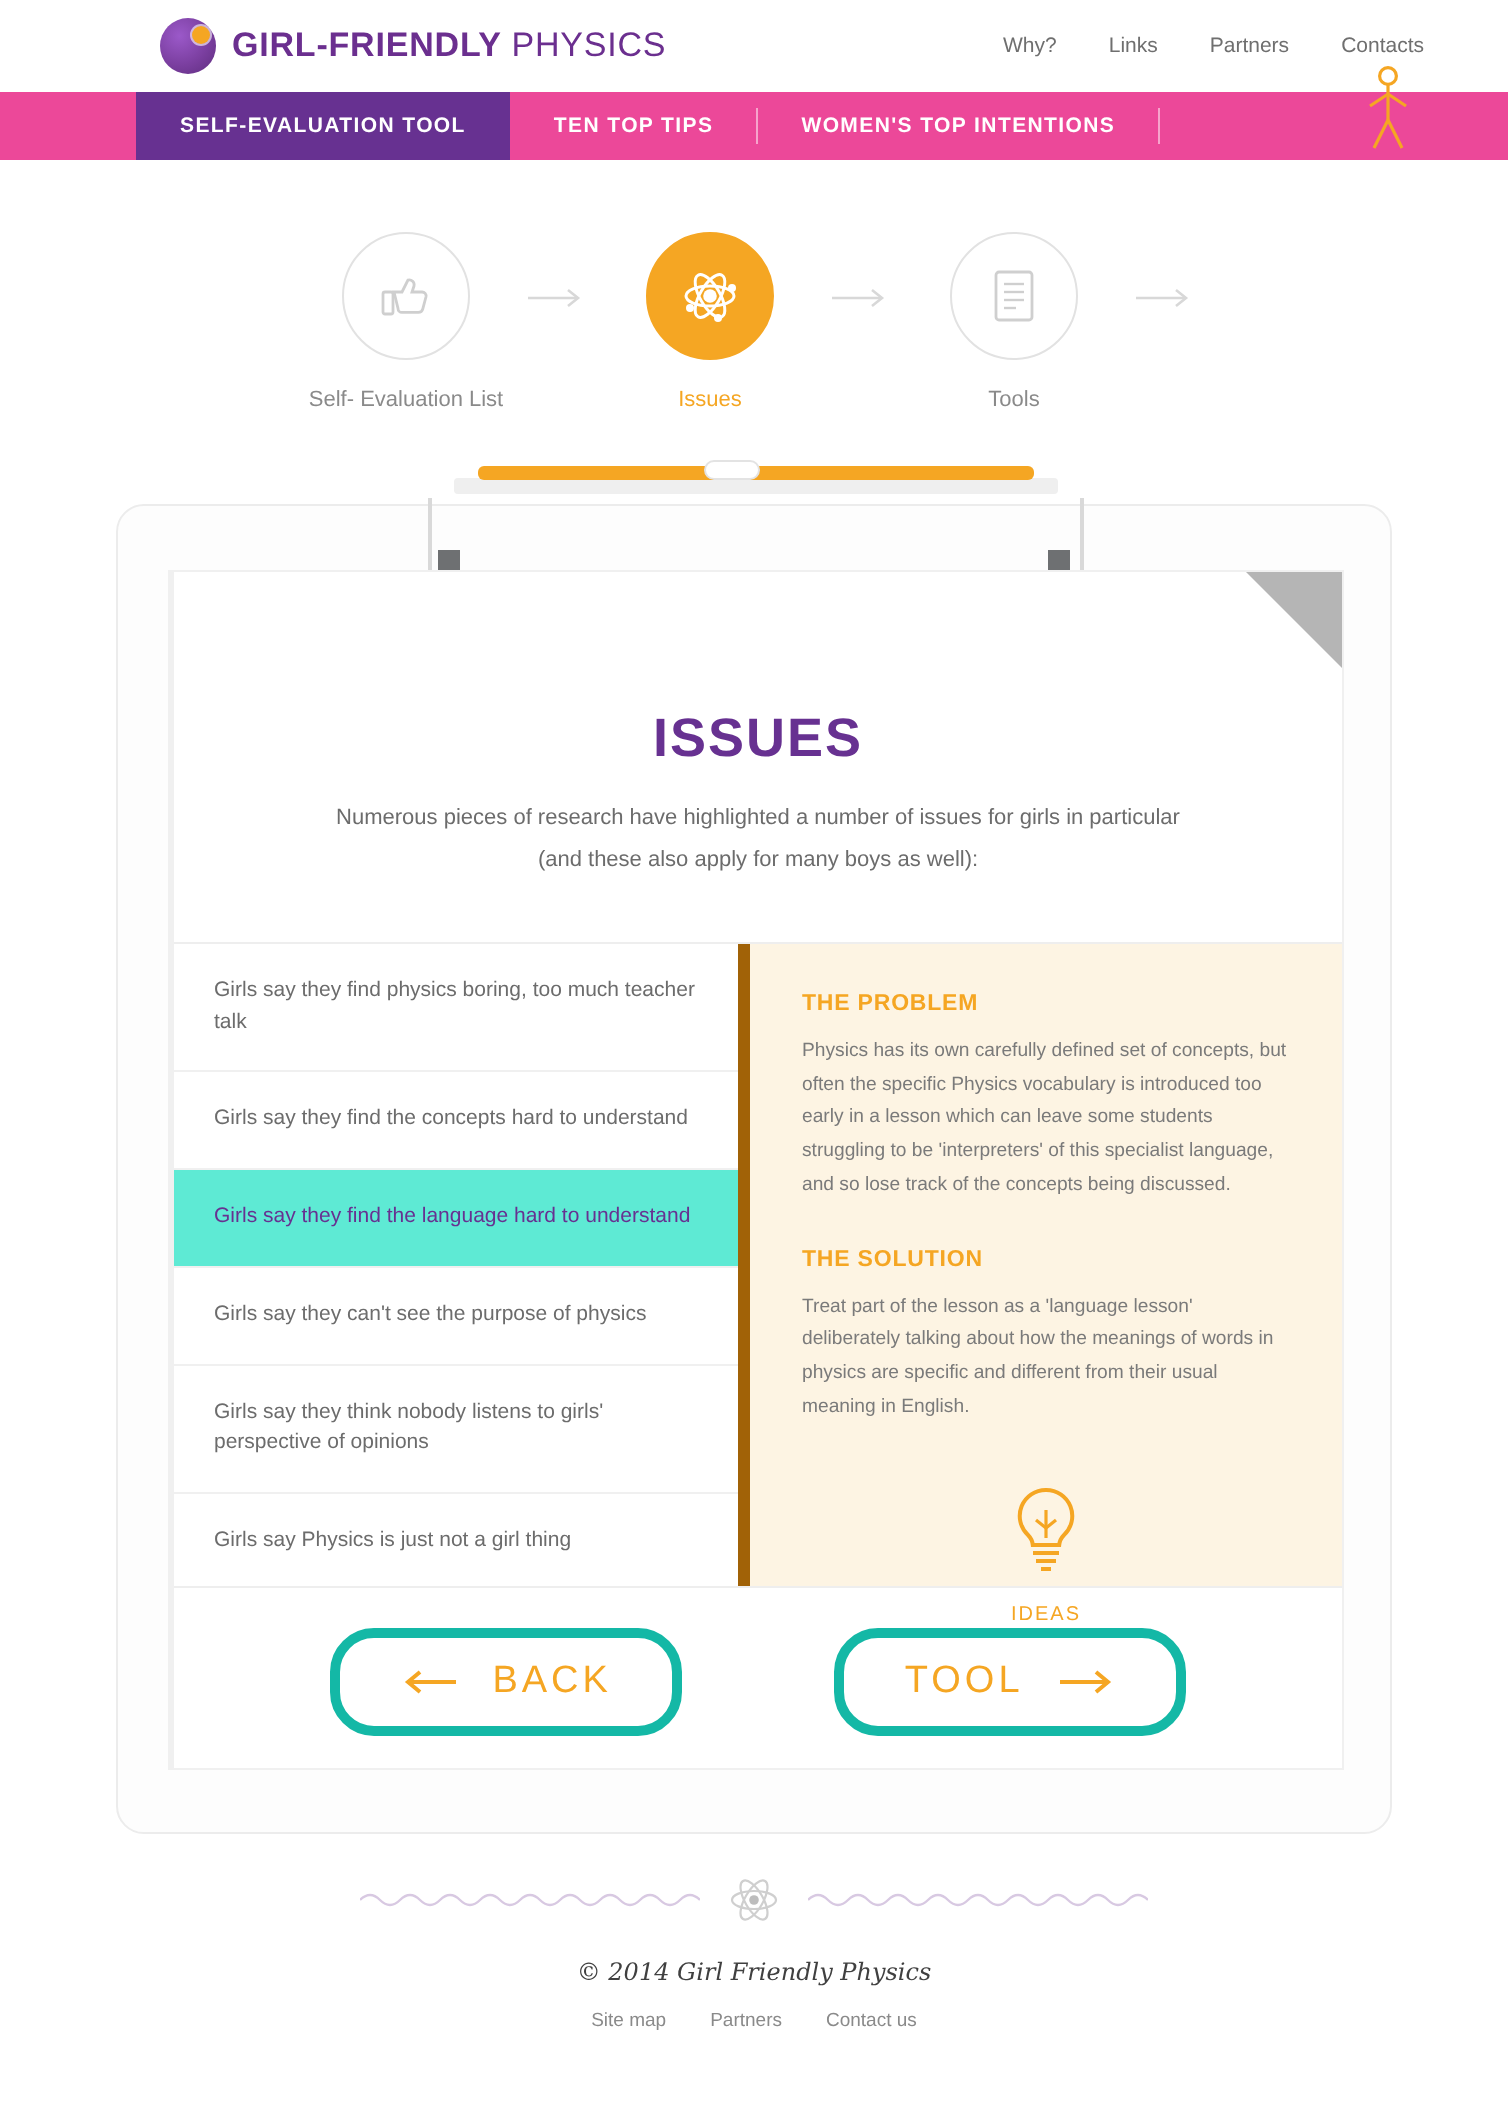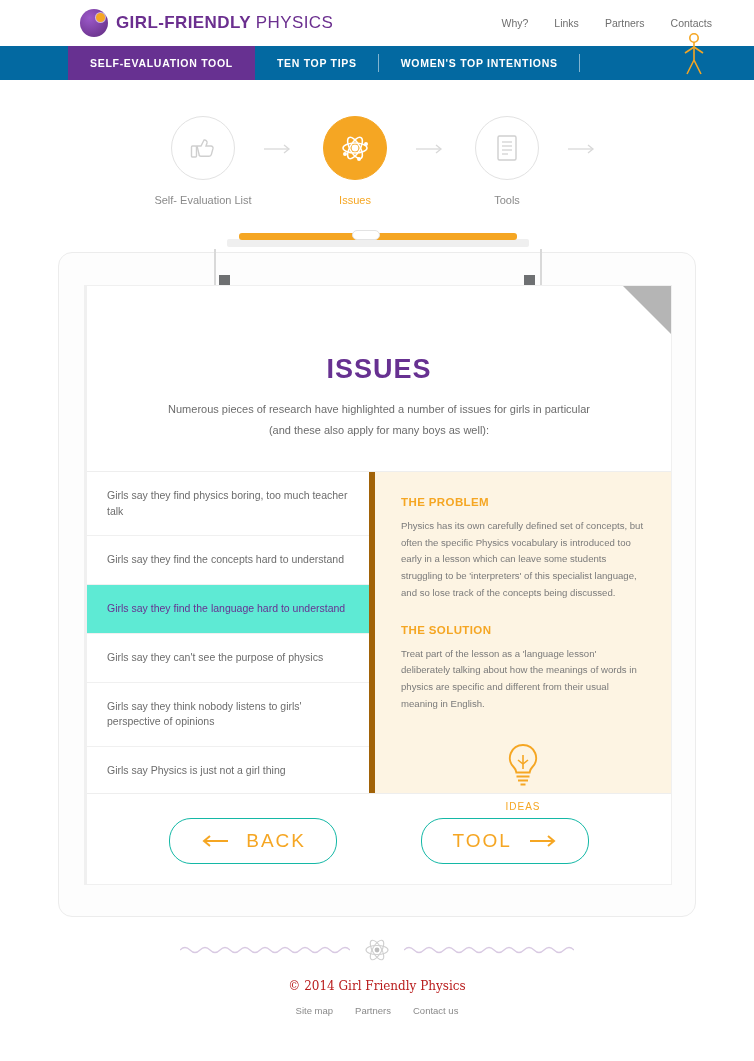--- a/index.html
+++ b/index.html
@@ -55,21 +55,21 @@
     gap: 26px;
     font-size: 10.5px;
     color: #6f6f6f;
     padding-right: 20px;
   }
   .topnav a { color: #6f6f6f; text-decoration: none; }
 
   
   .navbar {
     height: 34px;
-    background: #0369a1;
+    background: #ec4899;
     display: flex;
     align-items: stretch;
     position: relative;
     text-align: center;
   }
   .nav-spacer { width: 68px; }
   .nav-item {
     display: flex;
     align-items: center;
     justify-content: center;
@@ -281,21 +281,21 @@
 
   .nav-buttons {
     border-top: 1px solid #eeeeee;
     height: 96px;
     display: flex;
     align-items: center;
     justify-content: space-around;
     padding: 0 40px;
   }
   .btn {
-    border: 1px solid #14b8a6;
+    border: 5px solid #14b8a6;
     color: #f5a623;
     border-radius: 22px;
     padding: 11px 30px;
     font-size: 19px;
     letter-spacing: 2px;
     display: flex;
     align-items: center;
     gap: 16px;
     background: #fff;
     cursor: pointer;
@@ -309,23 +309,24 @@
     text-align: center;
   }
   .squiggle-row {
     display: flex;
     align-items: center;
     justify-content: center;
     gap: 10px;
   }
   .copyright {
     margin-top: 14px;
-    color: #b91c1c;
+    color: #404040;
     font-size: 12px;
     font-family: "DejaVu Serif", serif;
+    font-style: italic;
   }
   .footlinks {
     margin-top: 12px;
     display: flex;
     gap: 22px;
     justify-content: center;
     font-size: 9.5px;
     color: #8a8a8a;
   }
   .footlinks a { color: #8a8a8a; text-decoration: none; }

